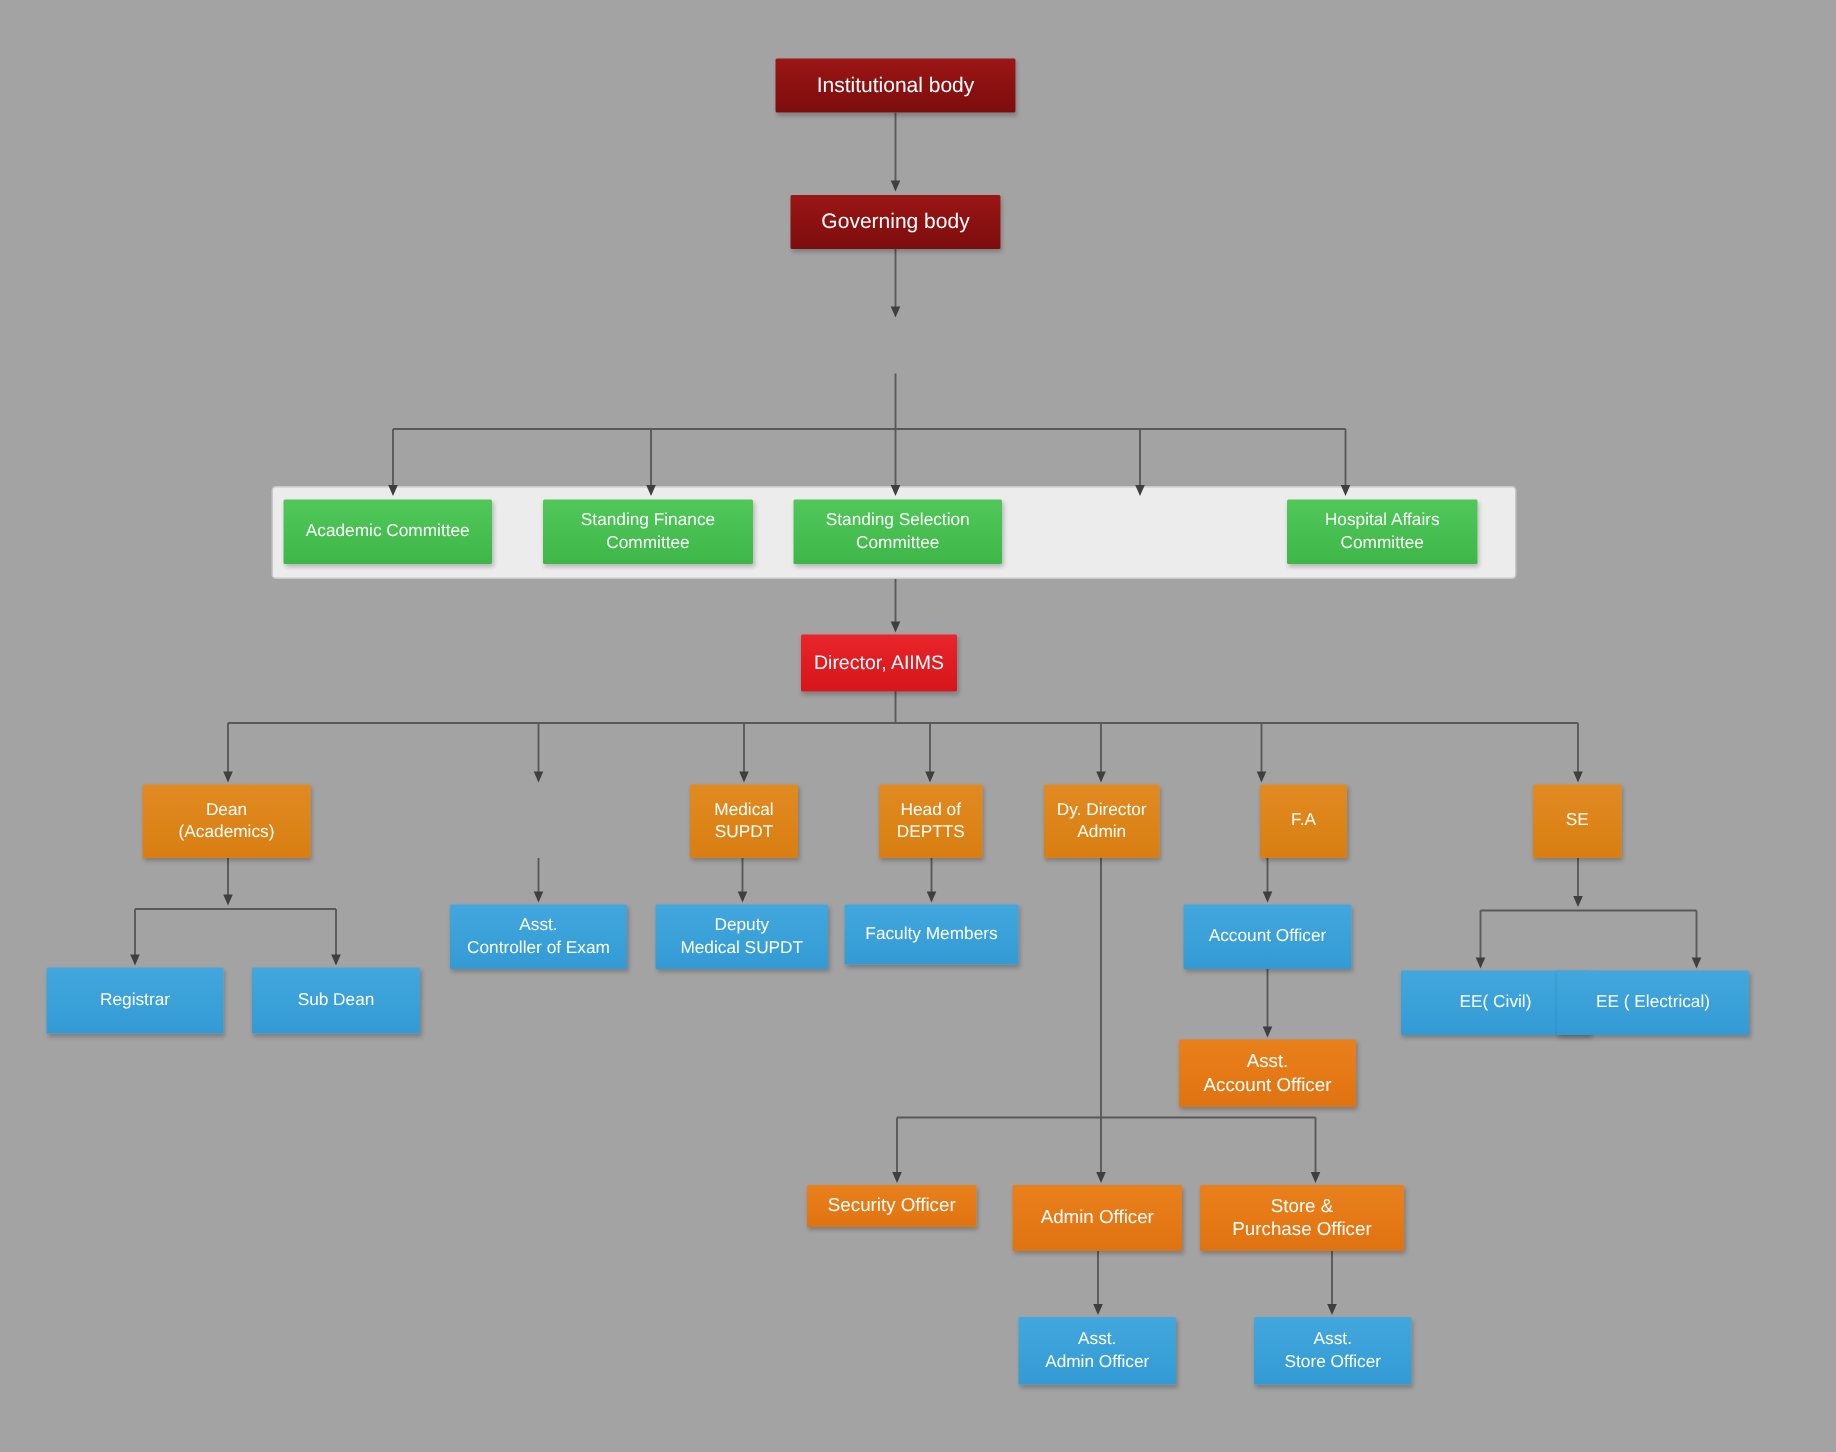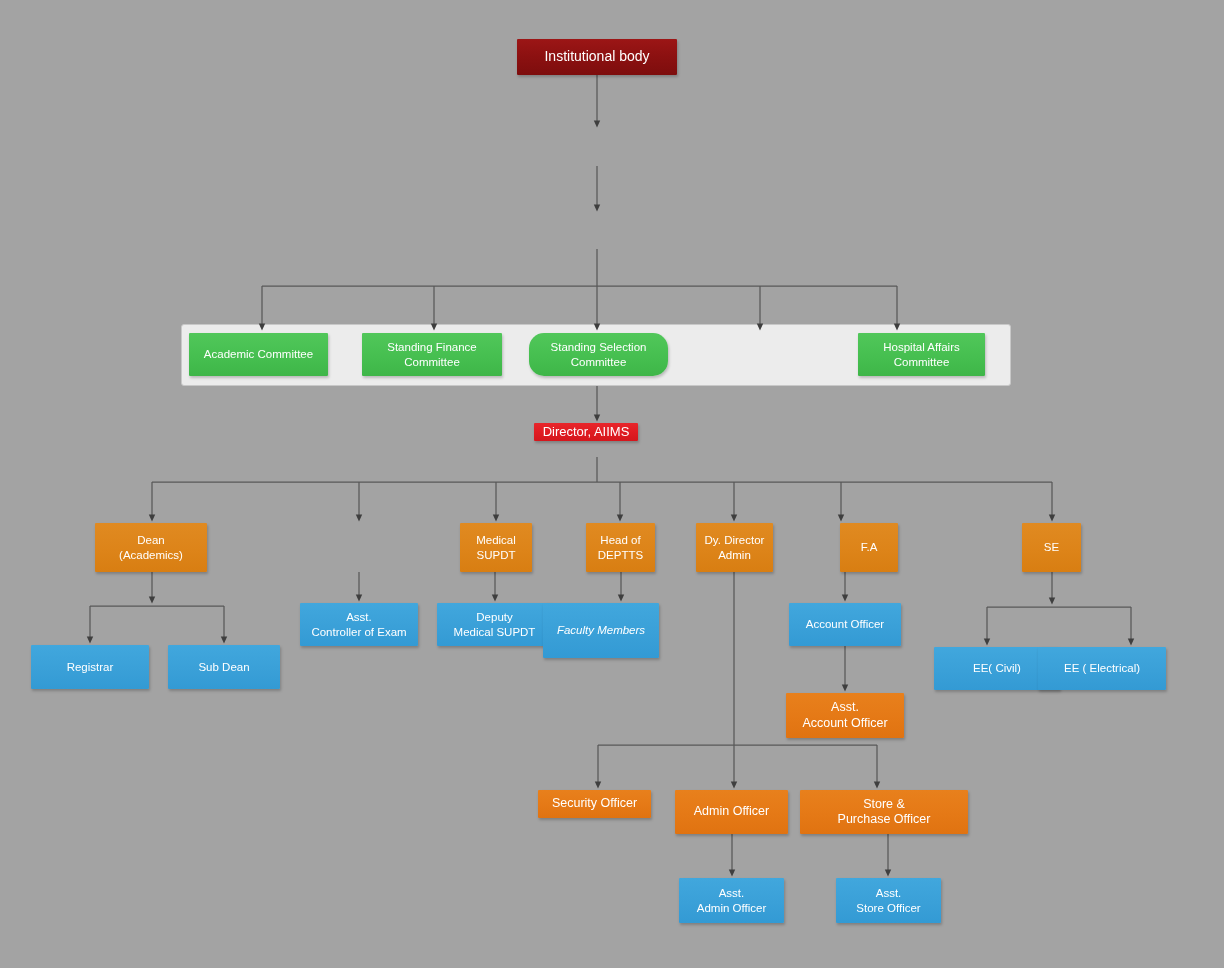--- a/index.html
+++ b/index.html
@@ -141,61 +141,62 @@
       <path d="M734,745 L734,785" marker-end="url(#arr)"></path>
       <path d="M877,745 L877,785" marker-end="url(#arr)"></path>
 
       <path d="M732,834 L732,873" marker-end="url(#arr)"></path>
 
       <path d="M888,834 L888,873" marker-end="url(#arr)"></path>
     </g>
   </svg>
 
   <div class="node darkred" style="left:517px;top:39px;width:160px;height:36px;">Institutional body</div>
+  <div class="node darkred" style="left:527px;top:130px;width:140px;height:36px;">Governing body</div>
 
   <div class="node green" style="left:189px;top:333px;width:139px;height:43px;">Academic Committee</div>
   <div class="node green" style="left:362px;top:333px;width:140px;height:43px;">Standing Finance
 Committee</div>
-  <div class="node green" style="left:529px;top:333px;width:139px;height:43px;border-radius:15px;">Standing Selection
+  <div class="node green" style="left:529px;top:333px;width:139px;height:43px;">Standing Selection
 Committee</div>
   <div class="node green" style="left:858px;top:333px;width:127px;height:43px;">Hospital Affairs
 Committee</div>
 
-  <div class="node red" style="left:534px;top:423px;width:104px;height:18px;">Director, AIIMS</div>
+  <div class="node red" style="left:534px;top:423px;width:104px;height:38px;">Director, AIIMS</div>
 
   <div class="node orange" style="left:95px;top:523px;width:112px;height:49px;">Dean
 (Academics)</div>
   <div class="node orange" style="left:460px;top:523px;width:72px;height:49px;">Medical
 SUPDT</div>
   <div class="node orange" style="left:586px;top:523px;width:69px;height:49px;">Head of
 DEPTTS</div>
   <div class="node orange" style="left:696px;top:523px;width:77px;height:49px;">Dy. Director
 Admin</div>
   <div class="node orange" style="left:840px;top:523px;width:58px;height:49px;">F.A</div>
   <div class="node orange" style="left:1022px;top:523px;width:59px;height:49px;">SE</div>
 
   <div class="node blue" style="left:300px;top:603px;width:118px;height:43px;">Asst.
 Controller of Exam</div>
   <div class="node blue" style="left:437px;top:603px;width:115px;height:43px;">Deputy
 Medical SUPDT</div>
-  <div class="node blue" style="left:543px;top:603px;width:116px;height:55px;font-style:italic;">Faculty Members</div>
+  <div class="node blue" style="left:563px;top:603px;width:116px;height:40px;">Faculty Members</div>
   <div class="node blue" style="left:789px;top:603px;width:112px;height:43px;">Account Officer</div>
 
   <div class="node blue" style="left:31px;top:645px;width:118px;height:44px;">Registrar</div>
   <div class="node blue" style="left:168px;top:645px;width:112px;height:44px;">Sub Dean</div>
 
   <div class="node blue" style="left:934px;top:647px;width:126px;height:43px;">EE( Civil)</div>
   <div class="node blue" style="left:1038px;top:647px;width:128px;height:43px;">EE ( Electrical)</div>
 
   <div class="node orange-dark" style="left:786px;top:693px;width:118px;height:45px;">Asst.
 Account Officer</div>
 
   <div class="node orange-dark" style="left:538px;top:790px;width:113px;height:28px;">Security Officer</div>
   <div class="node orange-dark" style="left:675px;top:790px;width:113px;height:44px;">Admin Officer</div>
-  <div class="node orange-dark" style="left:800px;top:790px;width:168px;height:44px;">Store &amp;
+  <div class="node orange-dark" style="left:800px;top:790px;width:136px;height:44px;">Store &amp;
 Purchase Officer</div>
 
   <div class="node blue" style="left:679px;top:878px;width:105px;height:45px;">Asst.
 Admin Officer</div>
   <div class="node blue" style="left:836px;top:878px;width:105px;height:45px;">Asst.
 Store Officer</div>
 
 </div>
 
 </body></html>

